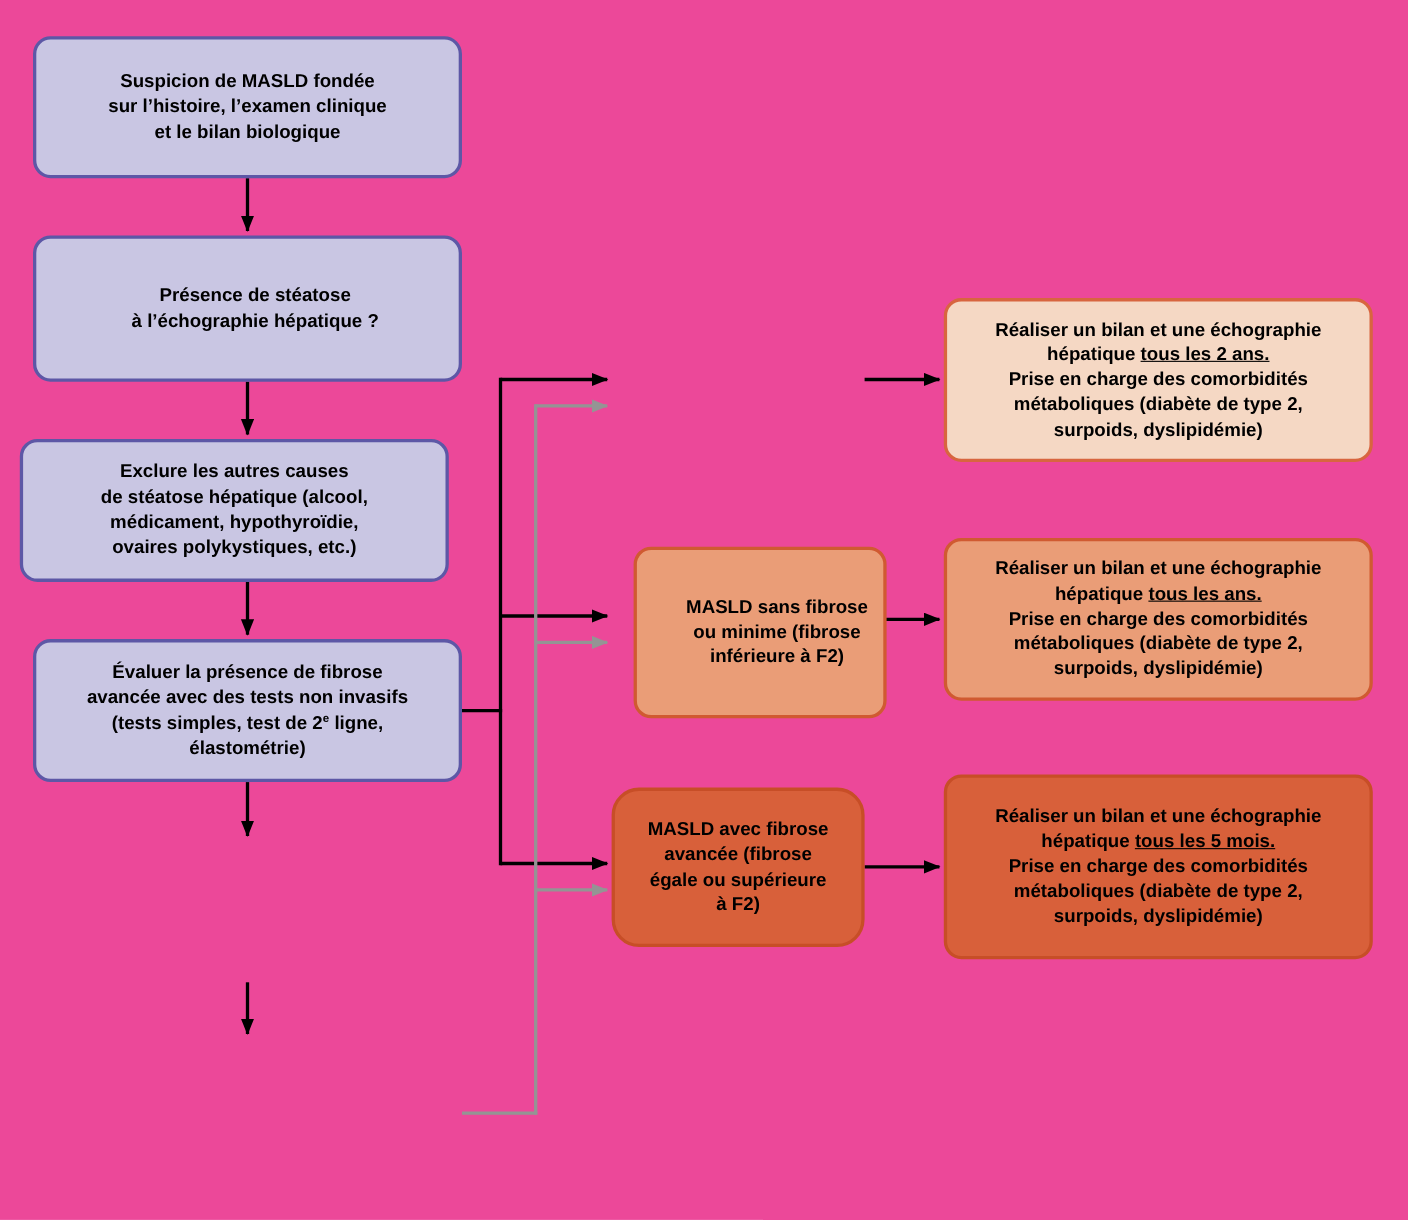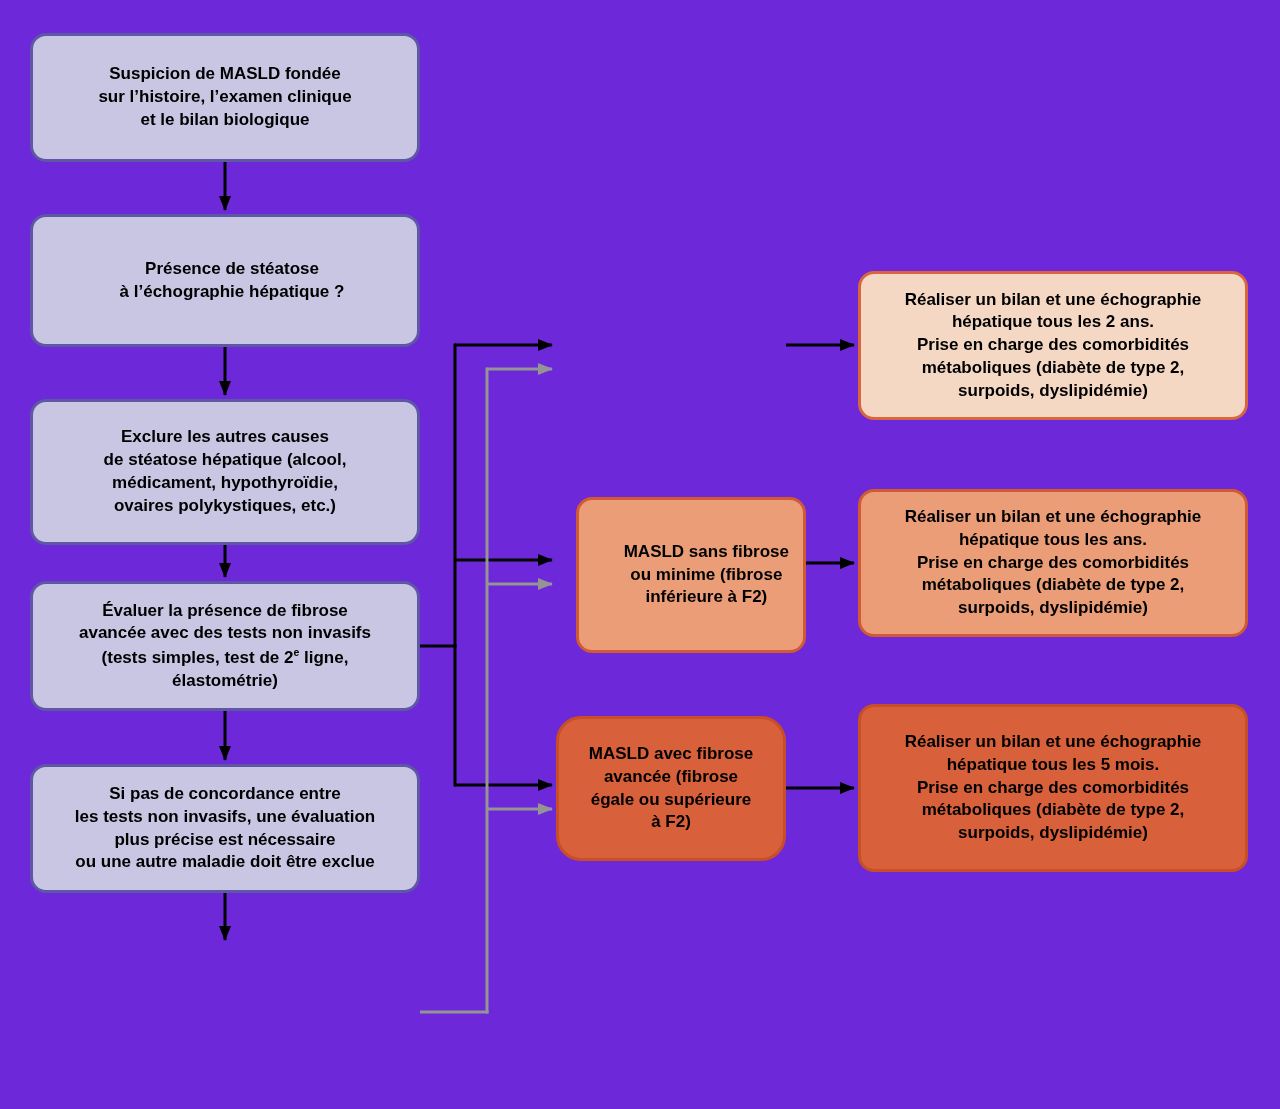--- a/index.html
+++ b/index.html
@@ -3,21 +3,21 @@
 <meta charset="utf-8">
 <style>
   * { margin: 0; padding: 0; box-sizing: border-box; }
   html, body { background: #ffffff; }
   body { font-family: "Liberation Sans", "DejaVu Sans", sans-serif; }
 
   .canvas {
     position: relative;
     width: 1280px;
     height: 1109px;
-    background: #6d28d9;
+    background: #ec4899;
     overflow: hidden;
   }
 
   .connectors {
     position: absolute;
     left: 0; top: 0;
     width: 1280px;
     height: 1109px;
     pointer-events: none;
   }
@@ -37,21 +37,21 @@
     color: #000000;
     text-align: center;
     white-space: pre-line;
   }
 
   .purple { background: #c9c6e3; border: 3px solid #5d57a6; }
   .tier1  { background: #f5d8c4; border: 3px solid #d8653f; }
   .tier2  { background: #ea9d77; border: 3px solid #d05a31; }
   .tier3  { background: #d8603a; border: 3px solid #c74e27; }
 
-  .u { }
+  .u { text-decoration: underline; }
   .sup { font-size: 0.62em; vertical-align: super; }
 </style>
 </head>
 <body>
 
 <div class="canvas">
 
   <svg class="connectors" viewBox="0 0 1280 1109" xmlns="http://www.w3.org/2000/svg">
     <defs>
       <marker id="mb" markerWidth="16" markerHeight="13" refX="14" refY="6" orient="auto" markerUnits="userSpaceOnUse">
@@ -89,40 +89,34 @@
     <p class="txt">Suspicion de MASLD fondée
 sur l’histoire, l’examen clinique
 et le bilan biologique</p>
   </div>
 
   <div class="box purple" style="left:30px; top:214px; width:390px; height:133px;padding-left:28px;">
     <p class="txt">Présence de stéatose
 à l’échographie hépatique ?</p>
   </div>
 
-  <div class="box purple" style="left:30px; top:399px; width:390px; height:146px;">
+  <div class="box purple" style="left:18px; top:399px; width:390px; height:130px;">
     <p class="txt">Exclure les autres causes
 de stéatose hépatique (alcool,
 médicament, hypothyroïdie,
 ovaires polykystiques, etc.)</p>
   </div>
 
   <div class="box purple" style="left:30px; top:581px; width:390px; height:130px;align-items:center;">
     <p class="txt"><span>Évaluer la présence de fibrose
 avancée avec des tests non invasifs
 (tests simples, test de 2</span><span class="sup">e</span><span> ligne,
 élastométrie)</span></p>
   </div>
 
-  <div class="box purple" style="left:30px; top:764px; width:390px; height:129px;">
-    <p class="txt">Si pas de concordance entre
-les tests non invasifs, une évaluation
-plus précise est nécessaire
-ou une autre maladie doit être exclue</p>
-  </div>
 
 
 
   <div class="box tier2" style="left:576px; top:497px; width:230px; height:156px;justify-content:flex-end;">
     <p class="txt">MASLD sans fibrose
 ou minime (fibrose
 inférieure à F2)</p>
   </div>
 
   <div class="box tier3" style="left:556px; top:716px; width:230px; height:145px;border-radius:25px;">

